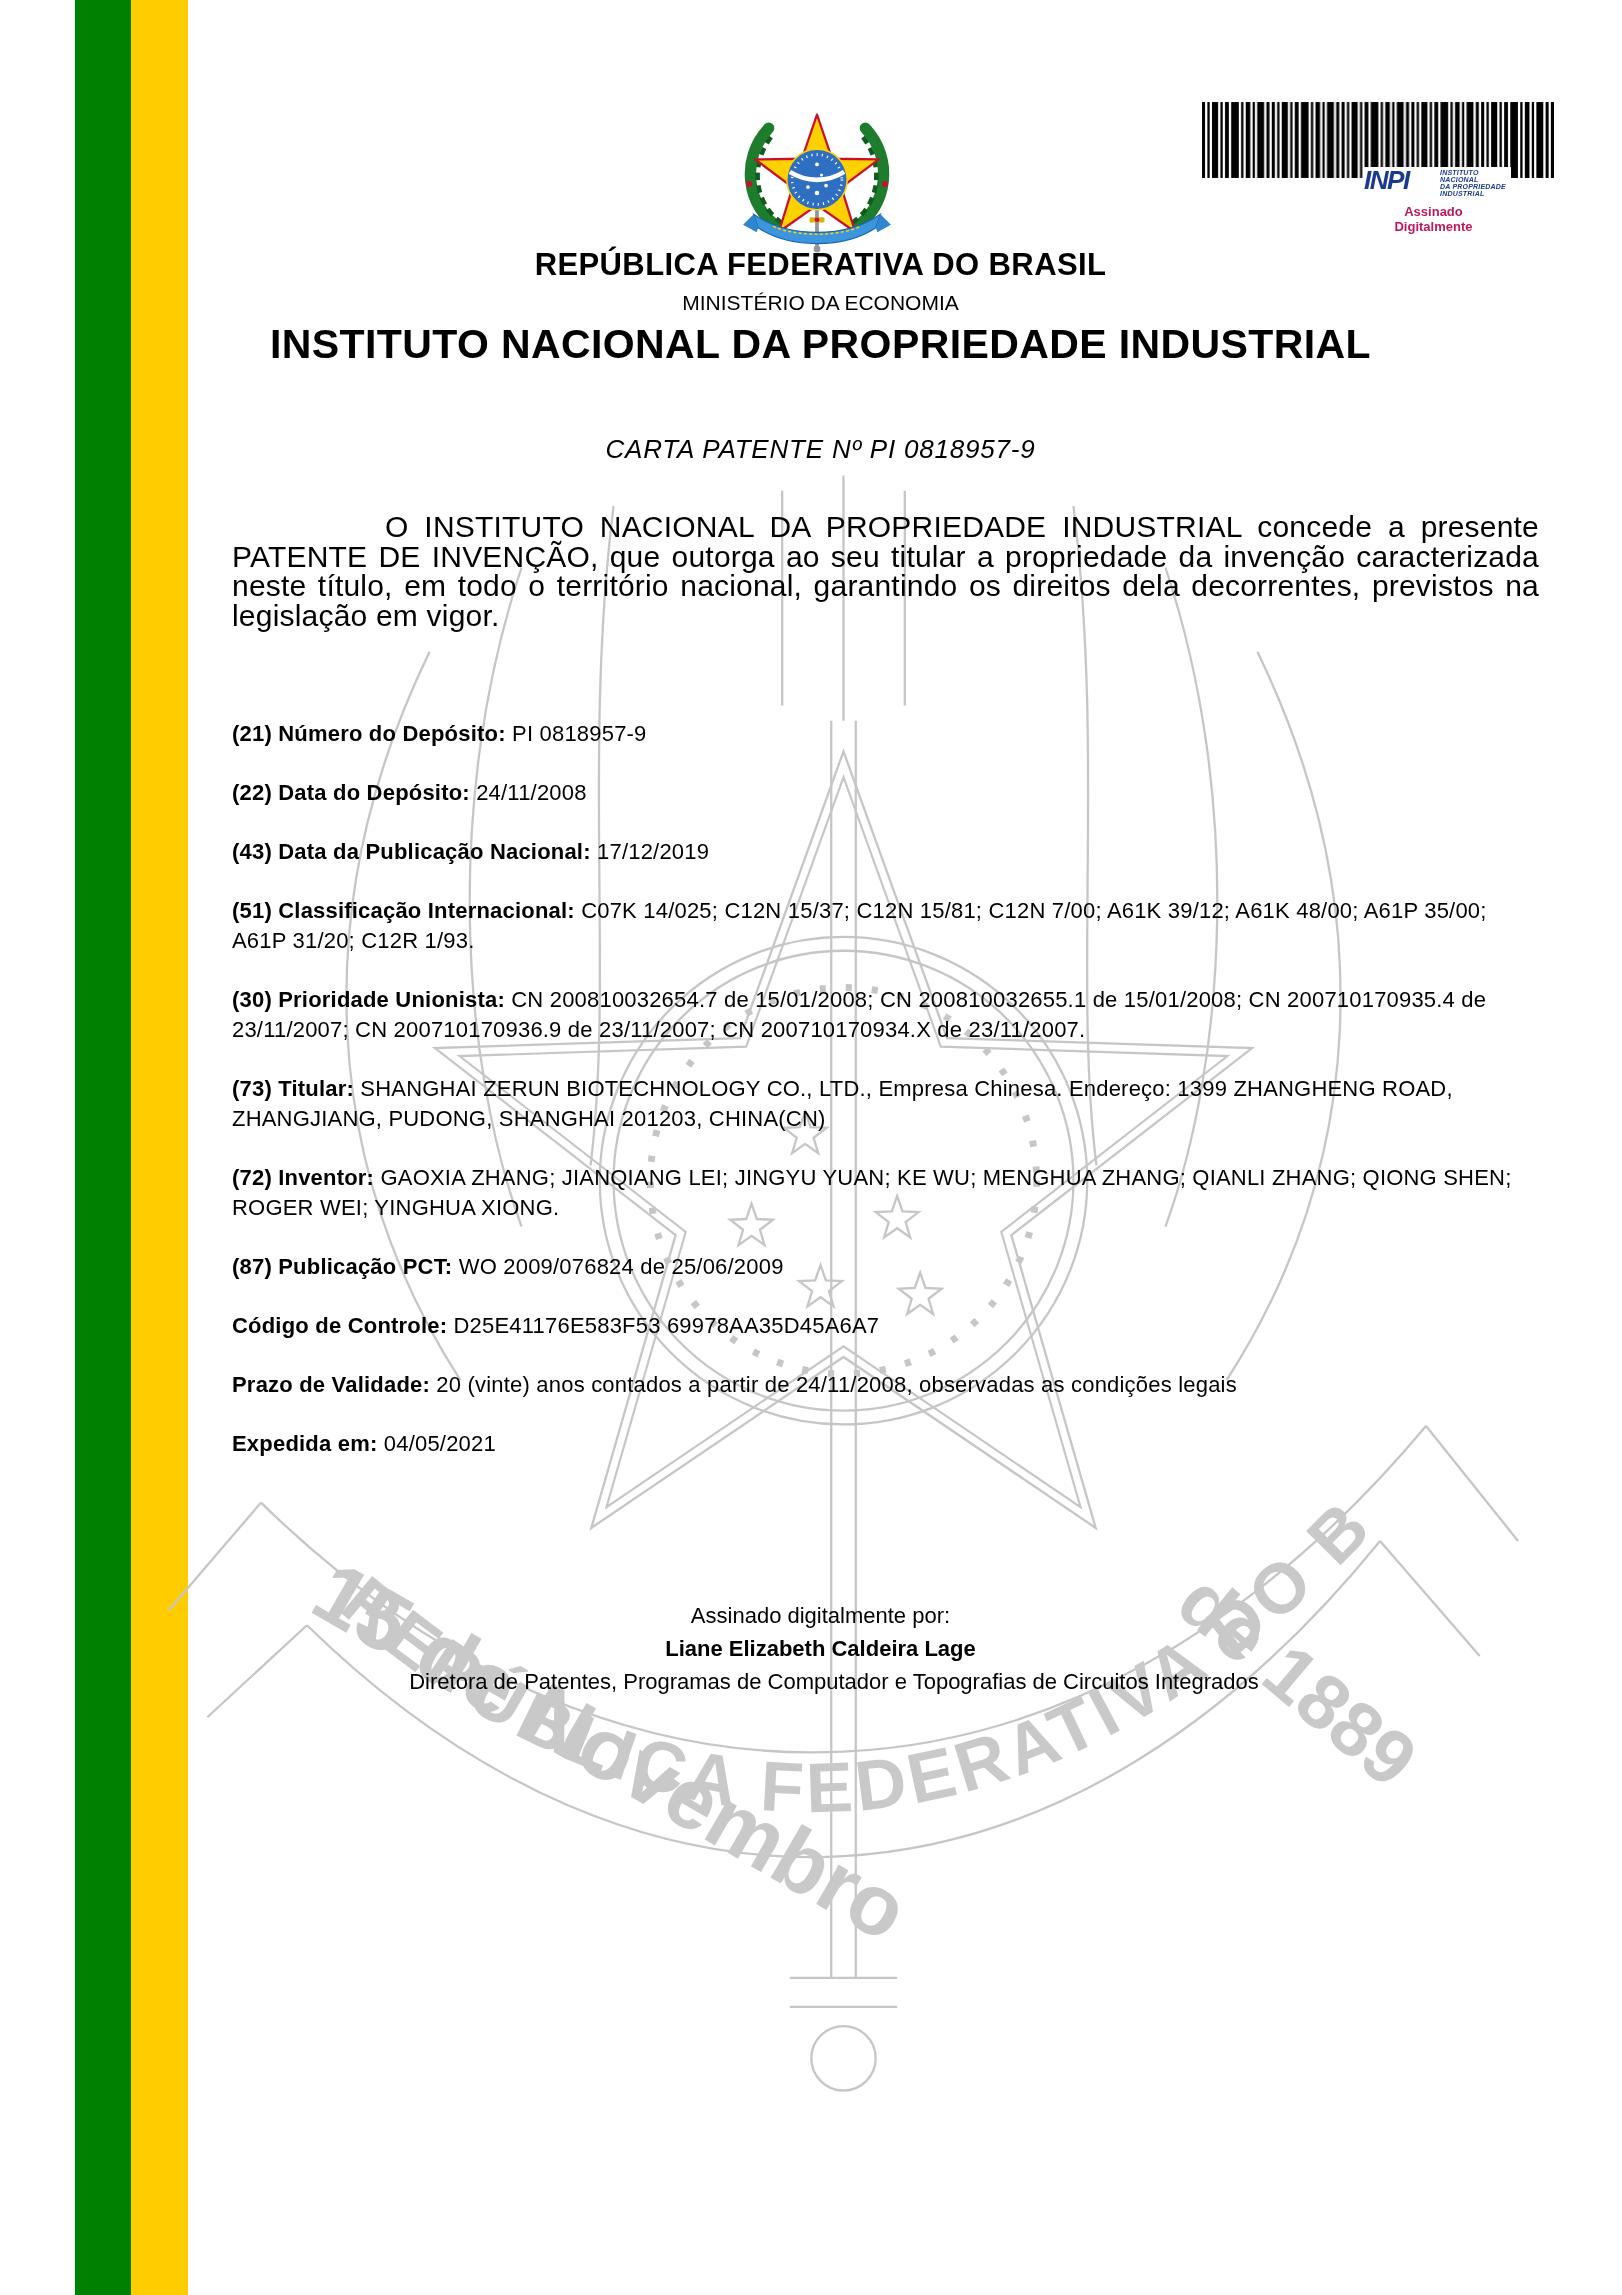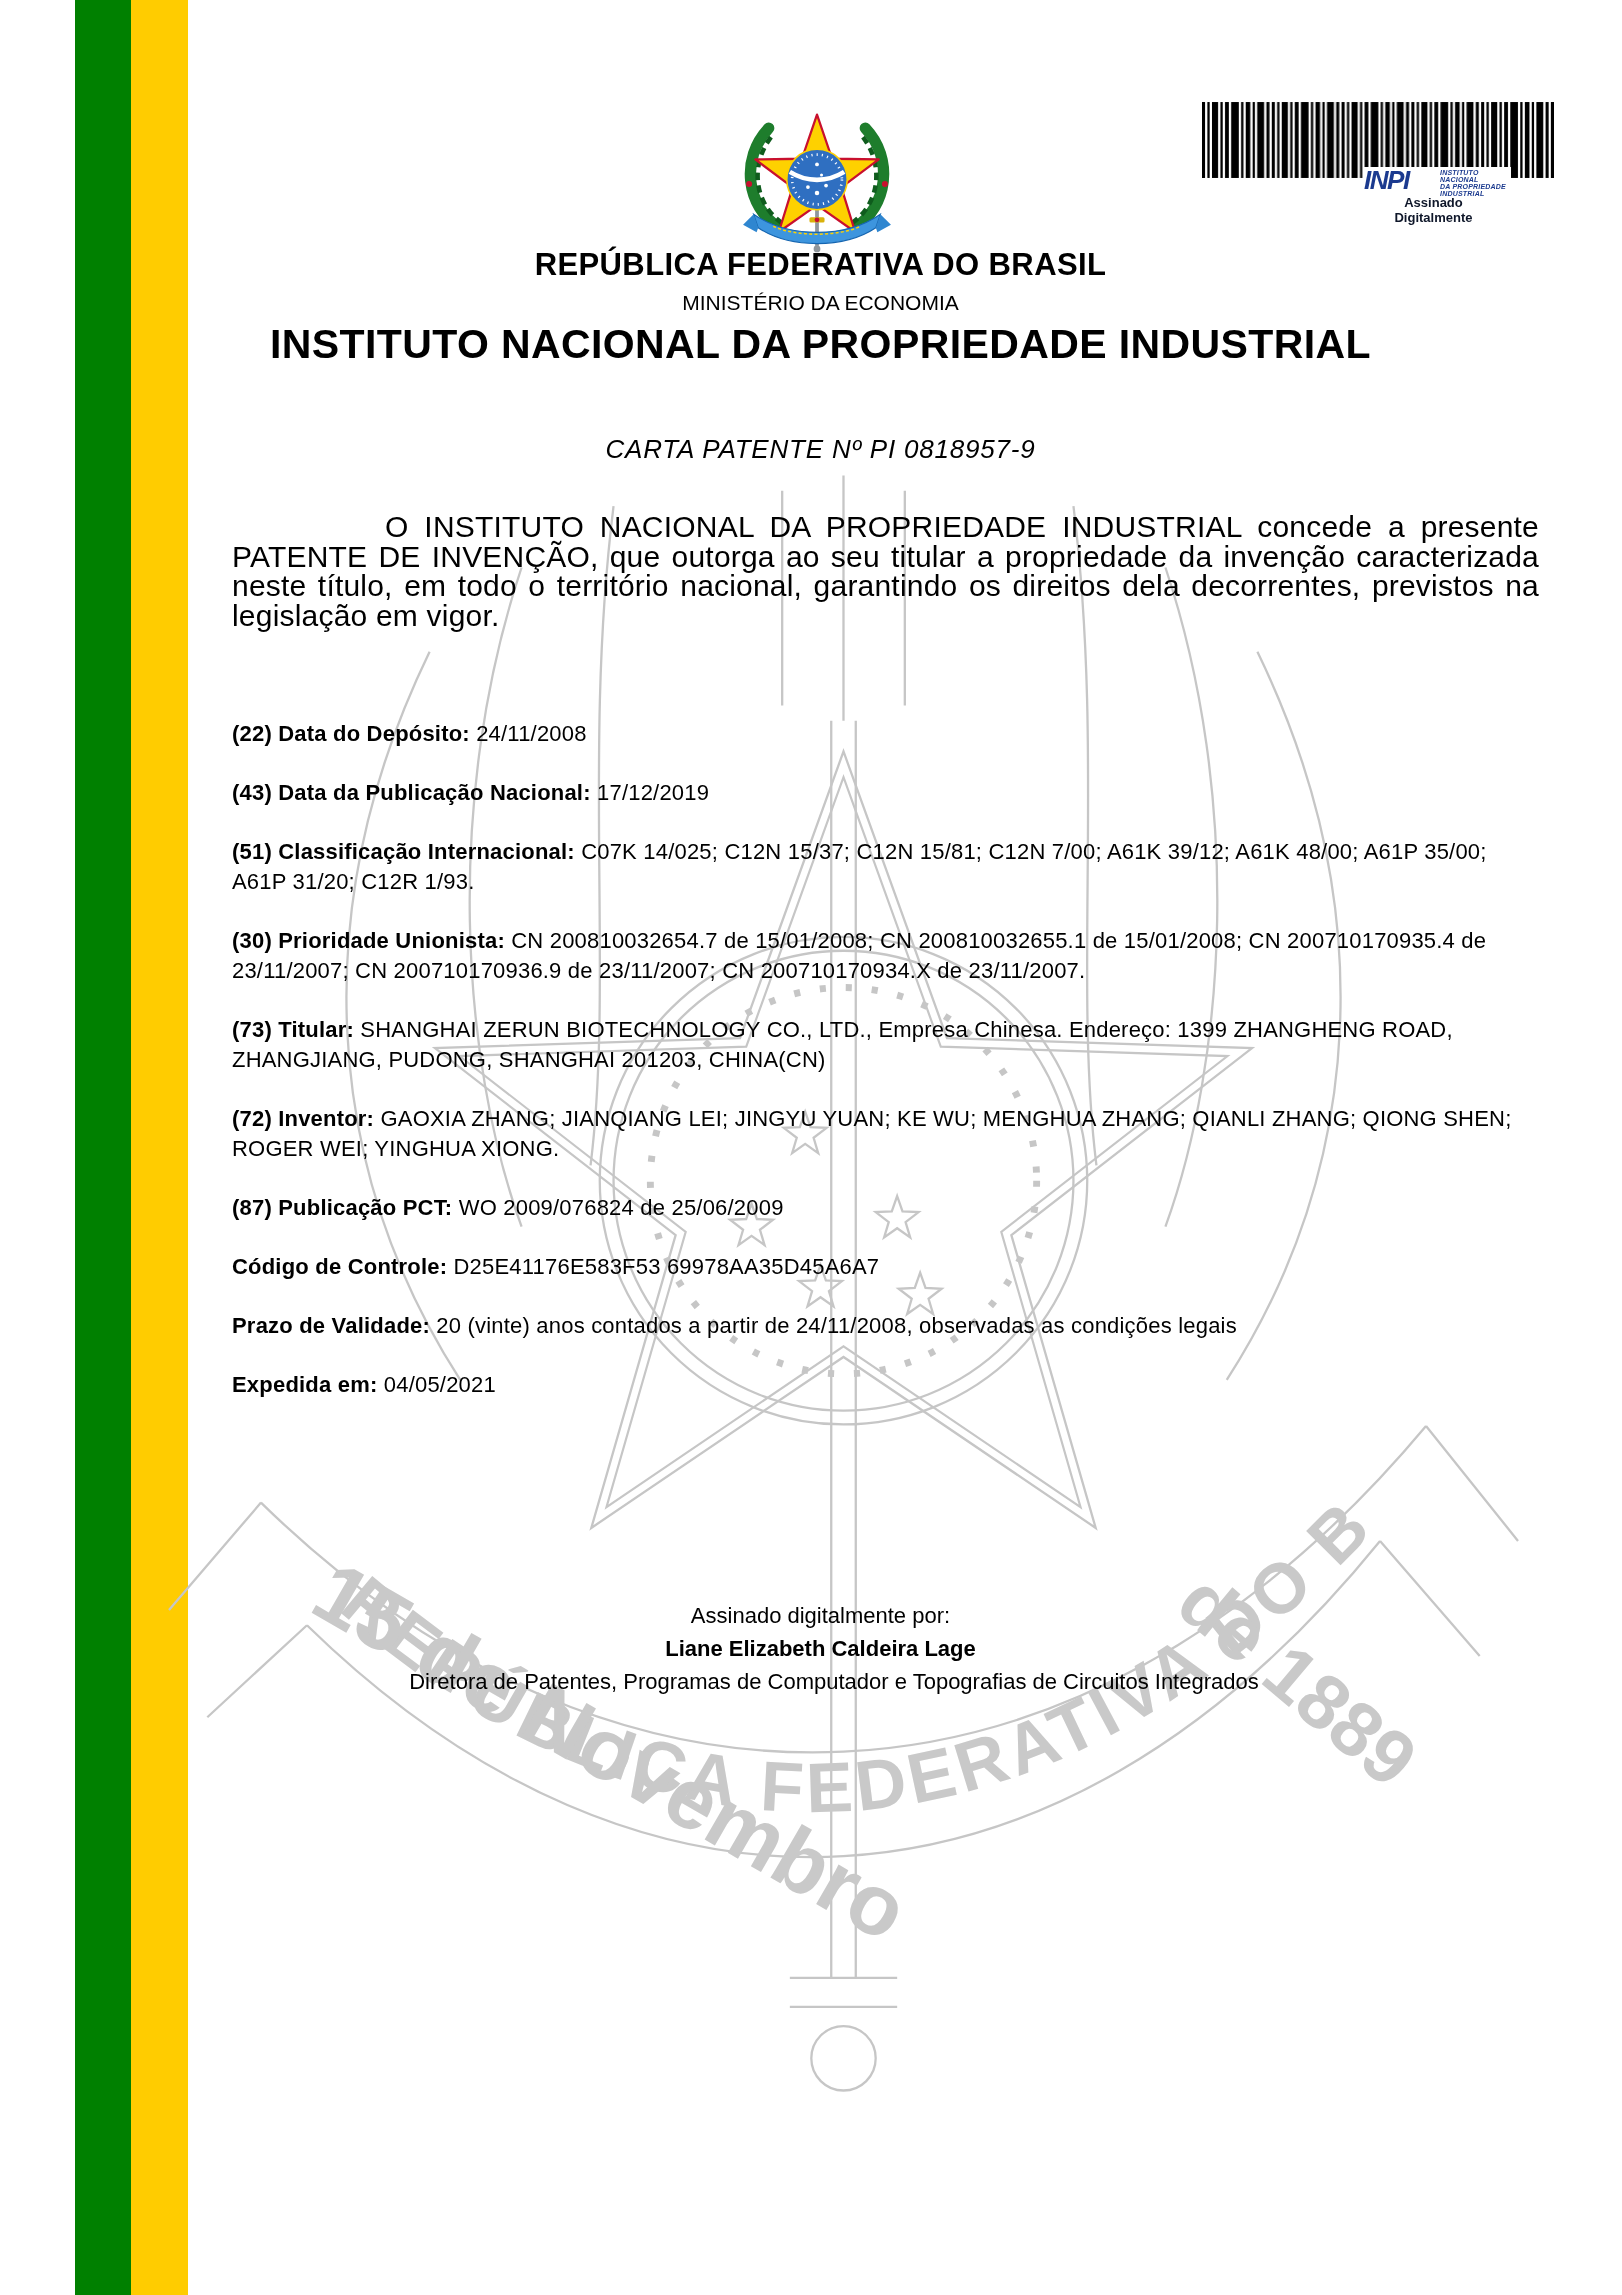--- a/index.html
+++ b/index.html
@@ -147,36 +147,37 @@
     <svg width="63" height="28" viewBox="0 0 82 36" xmlns="http://www.w3.org/2000/svg">
       <text x="0" y="29" font-size="34" font-weight="bold" font-style="italic" letter-spacing="-2" fill="#1B3A8F" font-family="Liberation Sans, sans-serif">INPI</text>
     </svg>
     <div class="inpi-lines">
       <div>INSTITUTO</div>
       <div>NACIONAL</div>
       <div>DA PROPRIEDADE</div>
       <div>INDUSTRIAL</div>
     </div>
   </div>
-  <div class="stamp" style="color: #0f172a;">
+  <div class="stamp" style="color: #be185d; margin-top: 9px;">
     <div>Assinado</div>
     <div>Digitalmente</div>
   </div>
 
   <div class="masthead">
     <p class="republic">REPÚBLICA FEDERATIVA DO BRASIL</p>
     <p class="ministry">MINISTÉRIO DA ECONOMIA</p>
     <p class="institute">INSTITUTO NACIONAL DA PROPRIEDADE INDUSTRIAL</p>
   </div>
 
   <div class="patent-no">CARTA PATENTE Nº PI 0818957-9</div>
 
   <div class="grant">O INSTITUTO NACIONAL DA PROPRIEDADE INDUSTRIAL concede a presente PATENTE DE INVENÇÃO, que outorga ao seu titular a propriedade da invenção caracterizada neste título, em todo o território nacional, garantindo os direitos dela decorrentes, previstos na legislação em vigor.</div>
 
   <div class="fields">
+    <p><b>(21) Número do Depósito:</b> <span>PI 0818957-9</span></p>
     <p><b>(22) Data do Depósito:</b> <span>24/11/2008</span></p>
     <p><b>(43) Data da Publicação Nacional:</b> <span>17/12/2019</span></p>
     <p><b>(51) Classificação Internacional:</b> <span>C07K 14/025; C12N 15/37; C12N 15/81; C12N 7/00; A61K 39/12; A61K 48/00; A61P 35/00; A61P 31/20; C12R 1/93.</span></p>
     <p><b>(30) Prioridade Unionista:</b> <span>CN 200810032654.7 de 15/01/2008; CN 200810032655.1 de 15/01/2008; CN 200710170935.4 de 23/11/2007; CN 200710170936.9 de 23/11/2007; CN 200710170934.X de 23/11/2007.</span></p>
     <p><b>(73) Titular:</b> <span>SHANGHAI ZERUN BIOTECHNOLOGY CO., LTD., Empresa Chinesa. Endereço: 1399 ZHANGHENG ROAD, ZHANGJIANG, PUDONG, SHANGHAI 201203, CHINA(CN)</span></p>
     <p><b>(72) Inventor:</b> <span>GAOXIA ZHANG; JIANQIANG LEI; JINGYU YUAN; KE WU; MENGHUA ZHANG; QIANLI ZHANG; QIONG SHEN; ROGER WEI; YINGHUA XIONG.</span></p>
     <p><b>(87) Publicação PCT:</b> <span>WO 2009/076824 de 25/06/2009</span></p>
     <p><b>Código de Controle:</b> <span>D25E41176E583F53 69978AA35D45A6A7</span></p>
     <p><b>Prazo de Validade:</b> <span>20 (vinte) anos contados a partir de 24/11/2008, observadas as condições legais</span></p>
     <p><b>Expedida em:</b> <span>04/05/2021</span></p>

